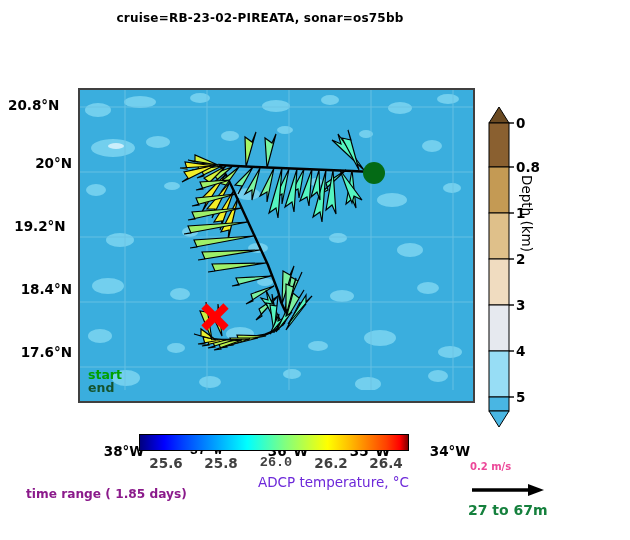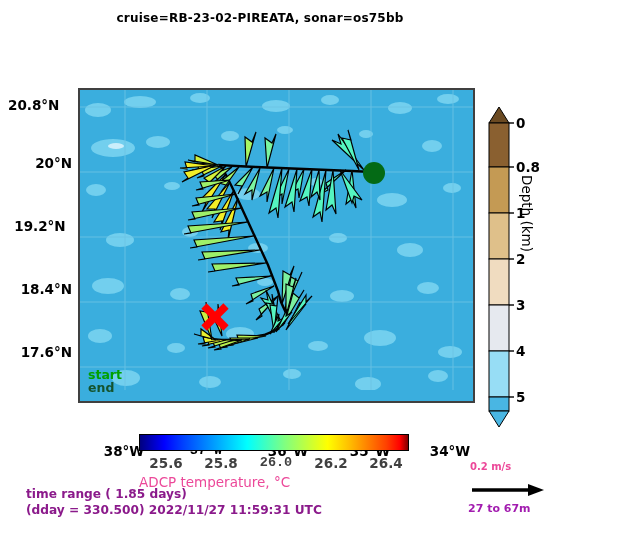--- a/index.html
+++ b/index.html
@@ -40,34 +40,34 @@
       #00007f 0%, #0000ff 9%, #0040ff 16%, #0080ff 24%,
       #00c0ff 32%, #00ffff 40%, #40ffbf 47%, #80ff80 54%,
       #bfff40 62%, #ffff00 70%, #ffbf00 78%, #ff8000 85%,
       #ff4000 92%, #ff0000 97%, #7f0000 100%);
   }
   .ttick{
     top:455px;font-size:13.5px;font-weight:bold;color:#404040;
     transform:translateX(-50%);white-space:nowrap;
   }
   #tbar-label{
-    left:139px;top:474px;width:270px;text-align:left;
-    font-size:13.5px;color:#ec4899;
+    left:139px;top:474px;width:270px;text-align:right;
+    font-size:13.5px;color:#6d28d9;
   }
 
   
   #timebox{
     left:26px;top:487px;font-size:12.2px;font-weight:bold;
     color:#8b1a8b;line-height:15.5px;white-space:nowrap;
   }
 
   
   #vel-value{left:470px;top:461px;font-size:10px;font-weight:bold;color:#ec4899;}
   #vel-arrow{left:470px;top:482px;}
-  #vel-range{left:468px;top:502px;font-size:11px;font-weight:bold;color:#a21caf;}
+  #vel-range{left:468px;top:502px;font-size:14px;font-weight:bold;color:#15803d;}
 
   
   #dbar-wrap{left:488px;top:107px;}
   .dtick{
     left:516px;font-size:13.5px;font-weight:bold;color:#000;
     transform:translateY(-50%);white-space:nowrap;
   }
   #dbar-title{
     left:535px;top:175px;font-size:13.5px;color:#000;
     transform:rotate(90deg);transform-origin:left top;white-space:nowrap;
@@ -269,21 +269,20 @@
 <div class="abs" id="tbar"></div>
 <div class="abs ttick" style="left:166px;">25.6</div>
 <div class="abs ttick" style="left:221px;">25.8</div>
 <div class="abs ttick" style="left:276px;font-family:Liberation Mono, monospace;">26.0</div>
 <div class="abs ttick" style="left:331px;">26.2</div>
 <div class="abs ttick" style="left:386px;">26.4</div>
 <div class="abs" id="tbar-label">ADCP temperature, °C</div>
 
 <div class="abs" id="timebox">
   <div>time range ( 1.85 days)</div>
-  <div>(dday = 330.500) 2022/11/27 11:59:31 UTC</div>
 </div>
 
 <div class="abs" id="vel-value">0.2 m/s</div>
 <svg class="abs" id="vel-arrow" width="80" height="16" viewBox="0 0 80 16">
   <line x1="2" y1="8" x2="58" y2="8" stroke="#000" stroke-width="3.4"></line>
   <path d="M58,2 L74,8 L58,14 Z" fill="#000"></path>
 </svg>
 <div class="abs" id="vel-range">27 to 67m</div>
 
 <svg class="abs" id="dbar-wrap" width="26" height="320" viewBox="0 0 26 320">

